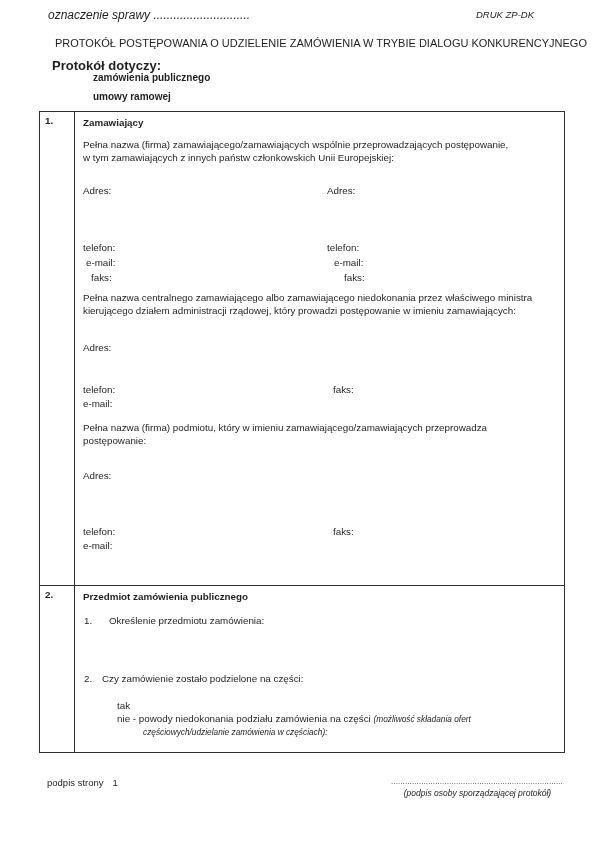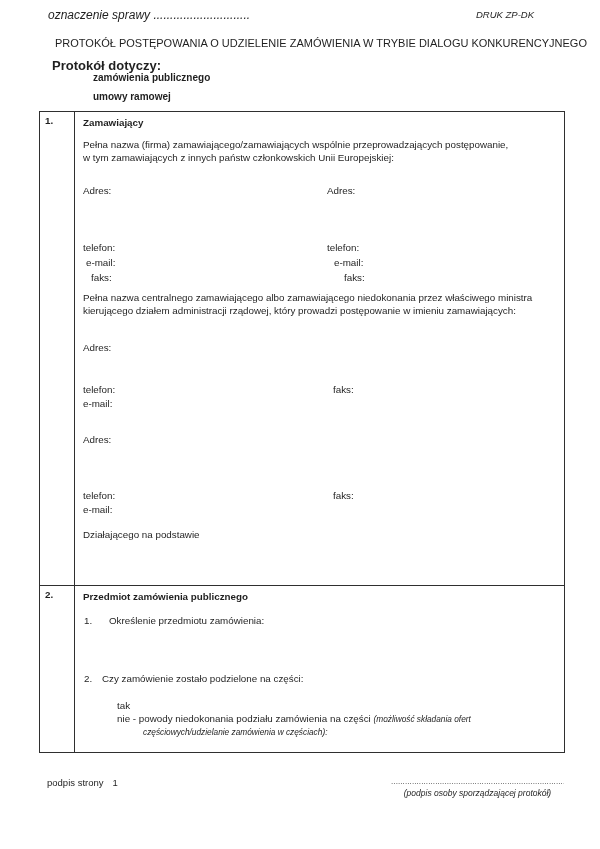--- a/index.html
+++ b/index.html
@@ -114,30 +114,31 @@
 kierującego działem administracji rządowej, który prowadzi postępowanie w imieniu zamawiających:</div>
 
         <div class="adres-row-2">Adres:</div>
 
         <div class="telfax-row-2">
           <span class="col-w250">telefon:</span>
           <span>faks:</span>
         </div>
         <div class="email-row">e-mail:</div>
 
+        <div class="pre intro-3">Pełna nazwa (firma) podmiotu, który w imieniu zamawiającego/zamawiających przeprowadza
+postępowanie:</div>
 
         <div class="adres-row-3">Adres:</div>
 
         <div class="telfax-row-3">
           <span class="col-w250">telefon:</span>
           <span>faks:</span>
         </div>
         <div class="email-row">e-mail:</div>
 
-        <div class="basis-row">Działającego na podstawie</div>
       </div>
     </div>
 
     <div class="trow trow-2">
       <div class="numcol">2.</div>
       <div class="cellcol">
         <div class="sec-title">Przedmiot zamówienia publicznego</div>
 
         <div class="item item-1">
           <span class="n">1.</span>

